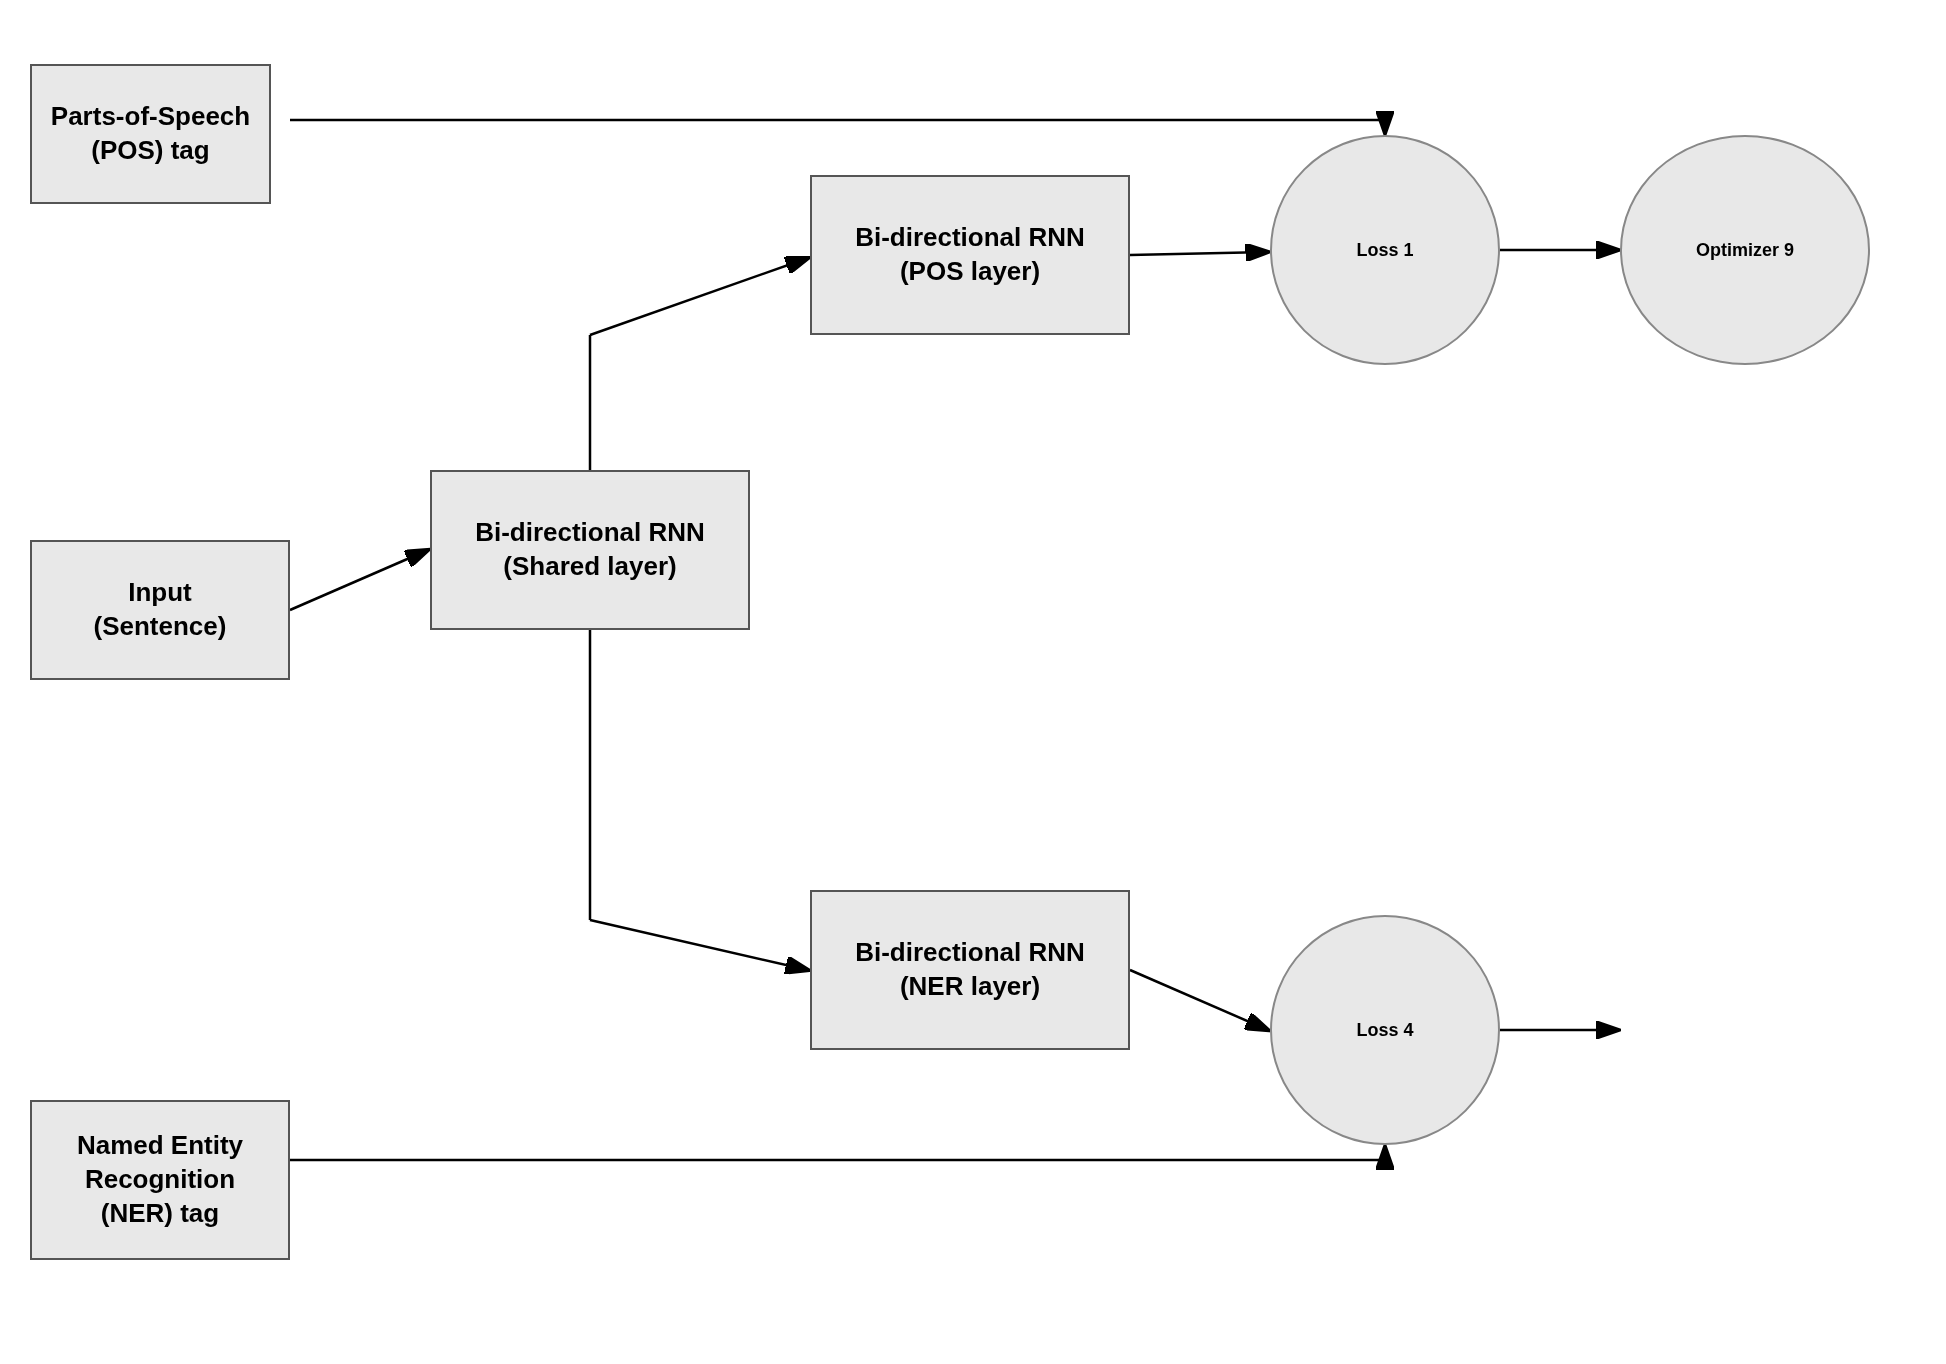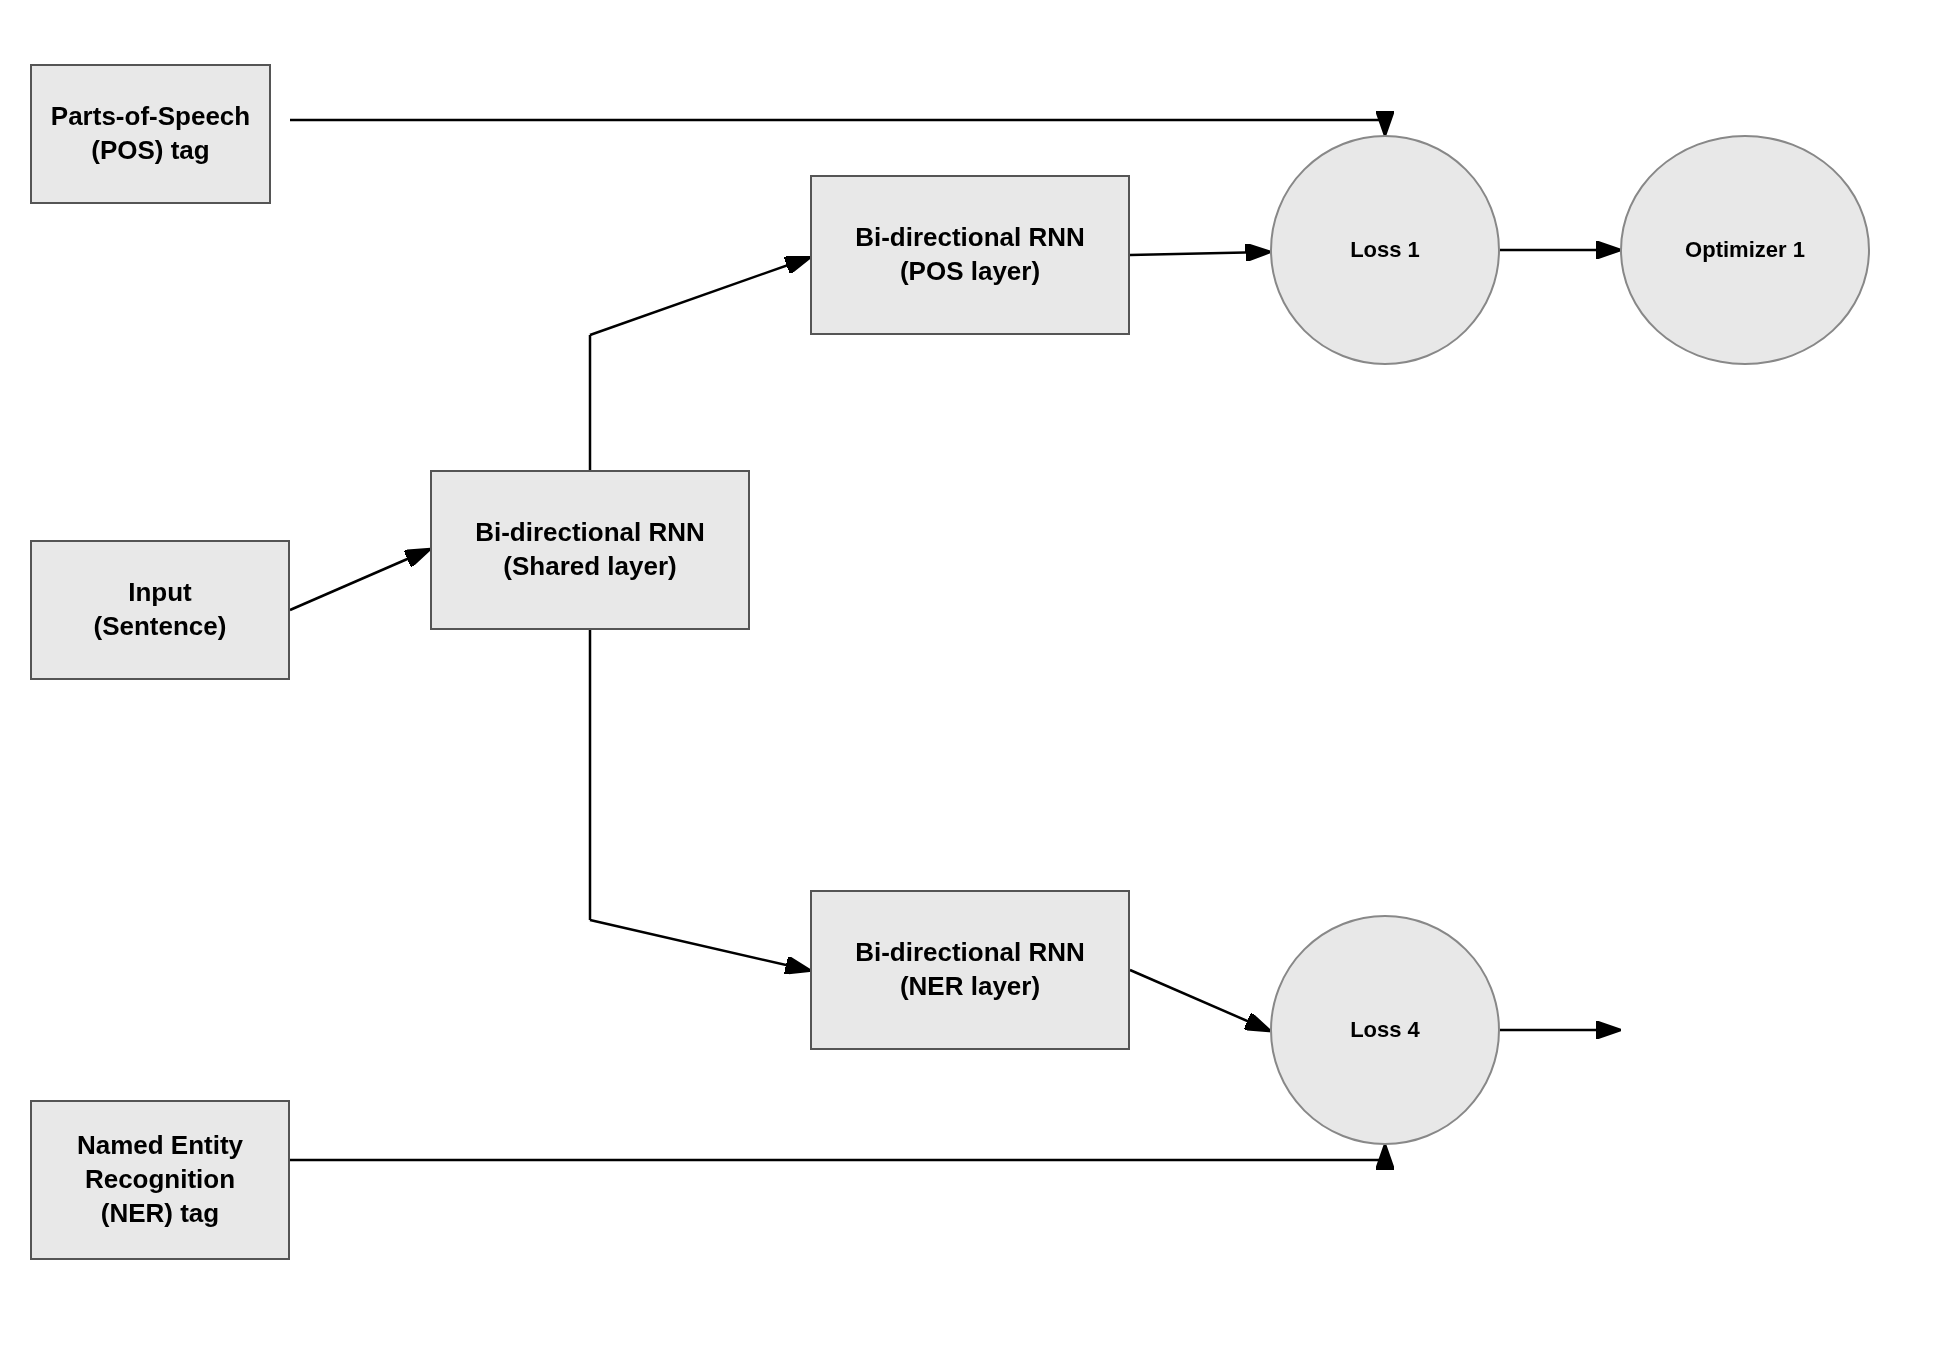--- a/index.html
+++ b/index.html
@@ -31,21 +31,21 @@
     .circle {
       position: absolute;
       background: #e8e8e8;
       border: 2px solid #888;
       border-radius: 50%;
       display: flex;
       align-items: center;
       justify-content: center;
       text-align: center;
       font-weight: bold;
-      font-size: 22px;
+      font-size: 18px;
     }
     svg.arrows {
       position: absolute;
       top: 0;
       left: 0;
       width: 1946px;
       height: 1364px;
       pointer-events: none;
     }
     svg.arrows line, svg.arrows path, svg.arrows polyline {
@@ -119,17 +119,17 @@
 
   <div class="circle" style="left:1270px; top:135px; width:230px; height:230px;">
     <span>Loss 1</span>
   </div>
 
   <div class="circle" style="left:1270px; top:915px; width:230px; height:230px;">
     <span>Loss 4</span>
   </div>
 
   <div class="circle" style="left:1620px; top:135px; width:250px; height:230px;">
-    <span>Optimizer 1</span>
+    <span>Optimizer 9</span>
   </div>
 
 
 </div>
 
 </body></html>

